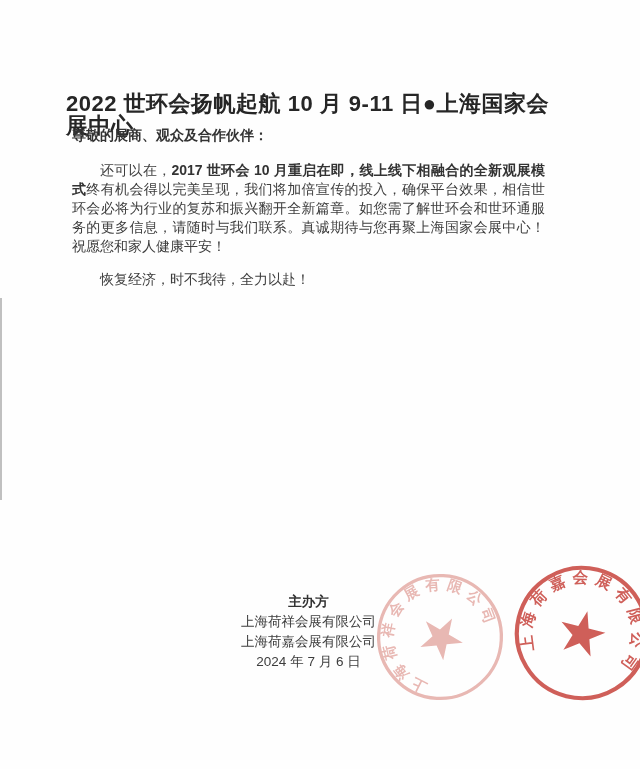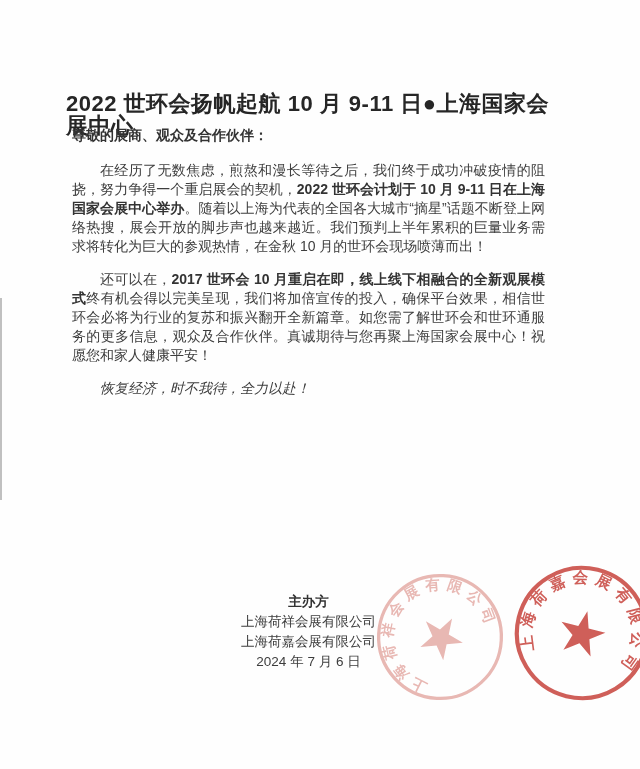--- a/index.html
+++ b/index.html
@@ -14,21 +14,21 @@
     position:absolute;top:78px;left:66px;width:485px;text-align:left;
     font-size:22px;font-weight:bold;color:#262626;letter-spacing:.5px;line-height:22px;
   }
   .content{
     position:absolute;top:126px;left:72px;width:473px;
     font-size:14px;line-height:19px;color:#3d3d3d;
   }
   .salutation{font-weight:bold;color:#333;margin:0 0 16px 0;}
   .para{margin:0 0 14px 0;text-indent:2em;text-align:justify;text-justify:inter-ideograph;}
   .para b, .para .b{font-weight:bold;color:#333;}
-  .slogan{margin:4px 0 6px 0;text-indent:2em;font-style:italic;}
+  .slogan{margin:4px 0 6px 0;text-indent:2em;}
   .signature{
     position:absolute;top:592px;left:72px;width:473px;
     text-align:center;font-size:13.5px;line-height:20px;color:#3d3d3d;
   }
   .sig-role{font-weight:bold;color:#333;}
   .stamp{position:absolute;mix-blend-mode:multiply;pointer-events:none;}
   .stamp-left{left:374px;top:571px;width:132px;height:132px;transform:rotate(-42deg);opacity:.62;}
   .stamp-right{left:512px;top:563px;width:140px;height:140px;transform:rotate(14deg);opacity:.85;}
   .stamp text{font-family:"Liberation Sans","DejaVu Sans",sans-serif;font-weight:bold;}
 </style>
@@ -36,22 +36,21 @@
 <body>
 
 <div class="page">
 
   <div class="scan-edge"></div>
 
   <h1 class="doc-title">2022 世环会扬帆起航 10 月 9-11 日●上海国家会展中心</h1>
 
   <div class="content">
     <p class="salutation">尊敬的展商、观众及合作伙伴：</p>
-    <p class="para"><span>在经历了无数焦虑，煎熬和漫长等待之后，我们终于成功冲破疫情的阻挠，努力争得一个重启展会的契机，</span><span class="b">2022 世环会计划于 10 月 9-11 日在上海国家会展中心举办</span><span>。随着以上海为代表的全国各大城市“摘星”话题不断登上网络热搜，展会开放的脚步声也越来越近。我们预判上半年累积的巨量业务需求将转化为巨大的参观热情，在金秋 10 月的世环会现场喷薄而出！</span></p>
-    <p class="para"><span>还可以在，</span><span class="b">2017 世环会 10 月重启在即，线上线下相融合的全新观展模式</span><span>终有机会得以完美呈现，我们将加倍宣传的投入，确保平台效果，相信世环会必将为行业的复苏和振兴翻开全新篇章。如您需了解世环会和世环通服务的更多信息，观众及合作伙伴。真诚期待与您再聚上海国家会展中心！祝愿您和家人健康平安！</span></p>
+    <p class="para"><span>还可以在，</span><span class="b">2017 世环会 10 月重启在即，线上线下相融合的全新观展模式</span><span>终有机会得以完美呈现，我们将加倍宣传的投入，确保平台效果，相信世环会必将为行业的复苏和振兴翻开全新篇章。如您需了解世环会和世环通服务的更多信息，请随时与我们联系。真诚期待与您再聚上海国家会展中心！祝愿您和家人健康平安！</span></p>
     <p class="slogan">恢复经济，时不我待，全力以赴！</p>
   </div>
 
   <div class="signature">
     <div class="sig-role">主办方</div>
     <div>上海荷祥会展有限公司</div>
     <div>上海荷嘉会展有限公司</div>
     <div>2024 年 7 月 6 日</div>
   </div>
 

